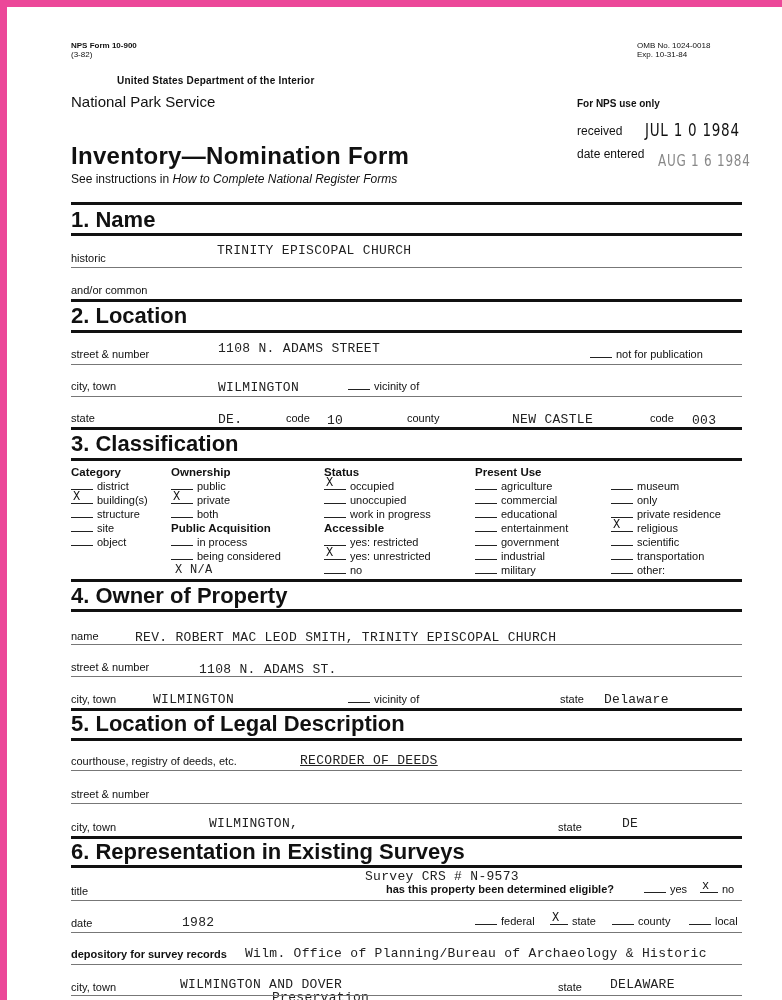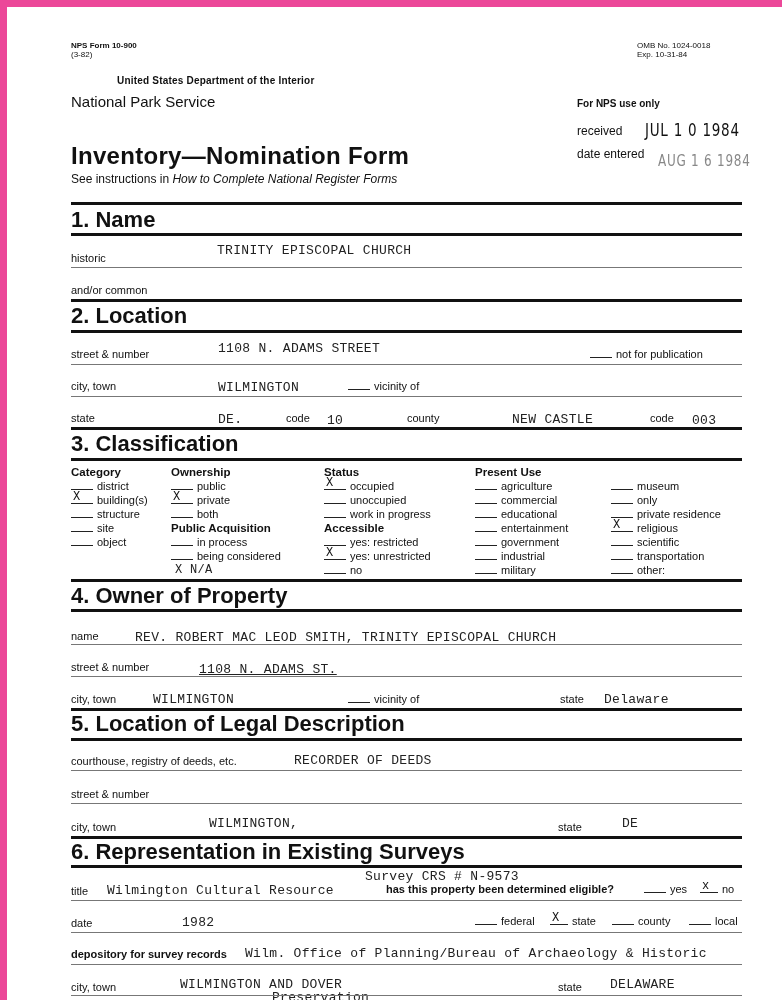--- a/index.html
+++ b/index.html
@@ -126,47 +126,46 @@
     <div class="chk"><span class="blank"><span class="x"></span></span><span>other:</span></div>
   </div>
 
   <div class="thick" style="top:572px;"></div>
   <div class="sec" style="top:577px;">4.  Owner of Property</div>
   <div class="thick" style="top:602px;"></div>
   <div class="abs lbl" style="left:64px;top:623px;">name</div>
   <div class="abs tw" style="left:128px;top:623px;">REV. ROBERT MAC LEOD SMITH, TRINITY EPISCOPAL CHURCH</div>
   <div class="thin" style="top:637px;"></div>
   <div class="abs lbl" style="left:64px;top:654px;">street &amp; number</div>
-  <div class="abs tw" style="left:192px;top:655px;text-decoration:underline;">1108 N. ADAMS ST.</div>
+  <div class="abs tw" style="left:192px;top:655px;">1108 N. ADAMS ST.</div>
   <div class="thin" style="top:669px;"></div>
   <div class="abs lbl" style="left:64px;top:686px;">city, town</div>
   <div class="abs tw" style="left:146px;top:685px;">WILMINGTON</div>
   <div class="abs lbl" style="left:341px;top:686px;"><span class="blank"></span><span>vicinity of</span></div>
   <div class="abs lbl" style="left:553px;top:686px;">state</div>
   <div class="abs tw" style="left:597px;top:685px;">Delaware</div>
 
   <div class="thick" style="top:701px;"></div>
   <div class="sec" style="top:705px;">5.  Location of Legal Description</div>
   <div class="thick" style="top:731px;"></div>
   <div class="abs lbl" style="left:64px;top:748px;">courthouse, registry of deeds, etc.</div>
-  <div class="abs tw" style="left:287px;top:746px;">RECORDER OF DEEDS</div>
+  <div class="abs tw" style="left:293px;top:746px;text-decoration:underline;">RECORDER OF DEEDS</div>
   <div class="thin" style="top:763px;"></div>
   <div class="abs lbl" style="left:64px;top:781px;">street &amp; number</div>
   <div class="thin" style="top:796px;"></div>
   <div class="abs lbl" style="left:64px;top:814px;">city, town</div>
   <div class="abs tw" style="left:202px;top:809px;">WILMINGTON,</div>
   <div class="abs lbl" style="left:551px;top:814px;">state</div>
   <div class="abs tw" style="left:615px;top:809px;">DE</div>
 
   <div class="thick" style="top:829px;"></div>
   <div class="sec" style="top:833px;">6.  Representation in Existing Surveys</div>
   <div class="thick" style="top:858px;"></div>
   <div class="abs tw" style="left:358px;top:862px;">Survey   CRS # N-9573</div>
   <div class="abs lbl" style="left:64px;top:878px;">title</div>
-  <div class="abs tw" style="left:100px;top:876px;">Wilmington Cultural Resource</div>
   <div class="abs lbl hb" style="left:379px;top:876px;font-weight:bold;">has this property been determined eligible?</div>
   <div class="abs lbl" style="left:637px;top:876px;"><span class="blank"><span class="x"></span></span><span>yes</span></div>
   <div class="abs lbl" style="left:693px;top:876px;"><span class="blank" style="width:18px;"><span class="x">x</span></span><span>no</span></div>
   <div class="thin" style="top:893px;"></div>
   <div class="abs lbl" style="left:64px;top:910px;">date</div>
   <div class="abs tw" style="left:175px;top:908px;">1982</div>
   <div class="abs lbl" style="left:468px;top:908px;"><span class="blank"><span class="x"></span></span><span>federal</span></div>
   <div class="abs lbl" style="left:543px;top:908px;"><span class="blank" style="width:18px;"><span class="x">X</span></span><span>state</span></div>
   <div class="abs lbl" style="left:605px;top:908px;"><span class="blank"><span class="x"></span></span><span>county</span></div>
   <div class="abs lbl" style="left:682px;top:908px;"><span class="blank"><span class="x"></span></span><span>local</span></div>

